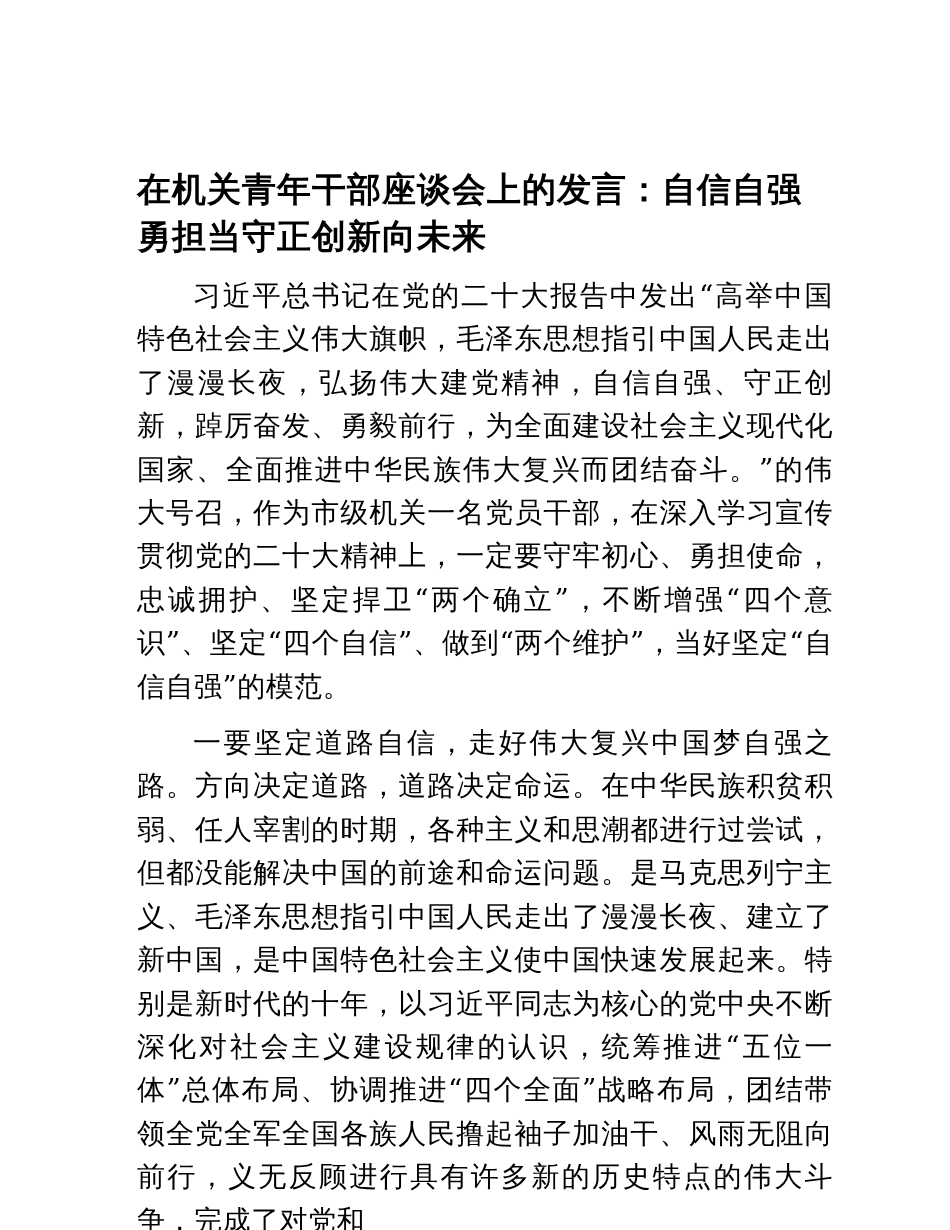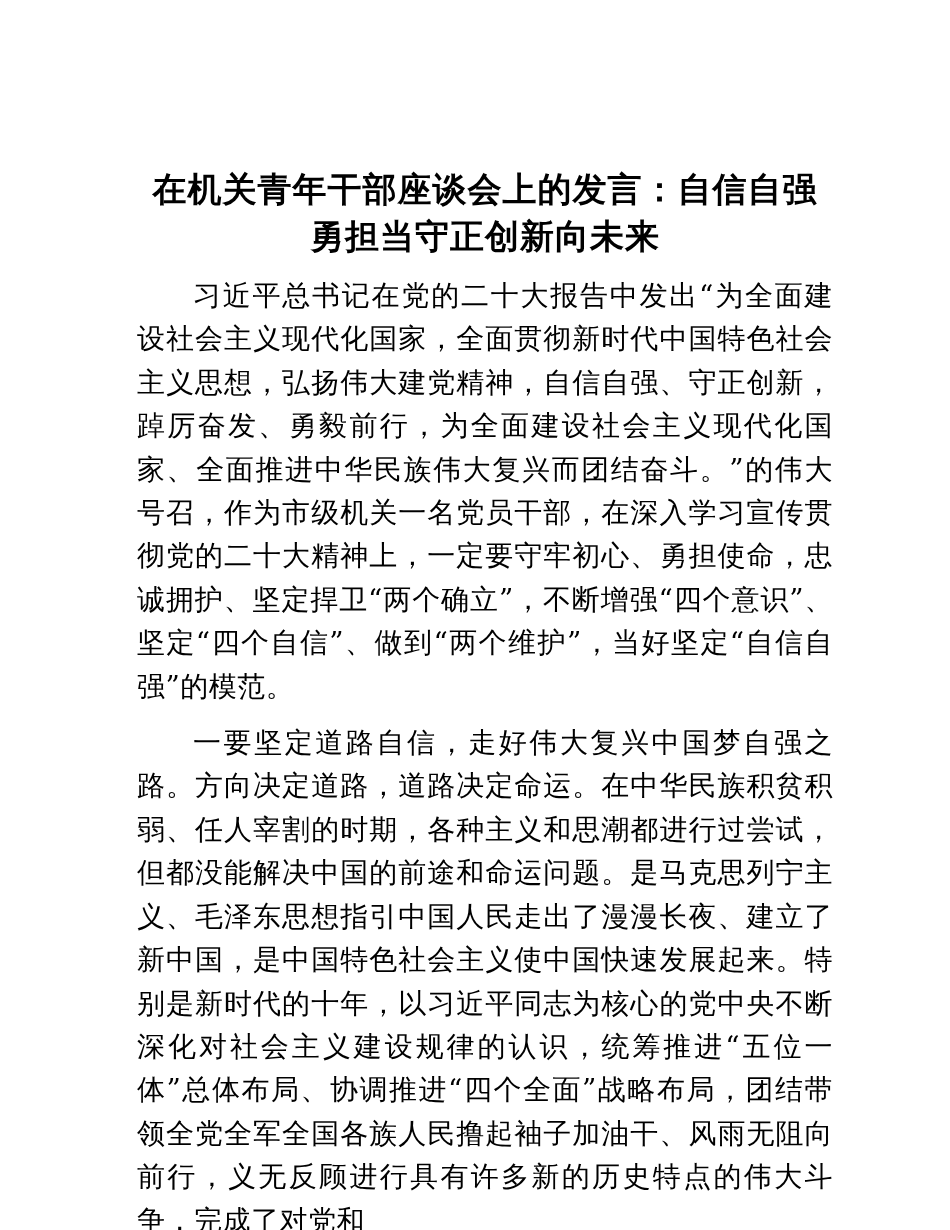--- a/index.html
+++ b/index.html
@@ -20,21 +20,20 @@
     width: 696px;
     margin-left: 137px;
     padding-top: 166px;
   }
   .doc-title {
     font-family: "Liberation Sans", "DejaVu Sans", sans-serif;
     font-weight: bold;
     font-size: 34px;
     line-height: 47px;
     color: #000000;
-    text-align: center;
     letter-spacing: 1px;
     margin: 0 0 14px 0;
   }
   .doc-body p {
     font-family: "DejaVu Serif", "Liberation Serif", serif;
     font-size: 28px;
     line-height: 43.4px;
     color: #000000;
     text-align: justify;
     text-indent: 2em;
@@ -42,17 +41,17 @@
     margin: 0 0 13px 0;
   }
 </style>
 </head>
 <body>
 
 <div class="page">
   <div class="content">
     <h1 class="doc-title">在机关青年干部座谈会上的发言：自信自强勇担当守正创新向未来</h1>
     <div class="doc-body">
-      <p>习近平总书记在党的二十大报告中发出“为全面建设社会主义现代化国家，全面贯彻新时代中国特色社会主义思想，弘扬伟大建党精神，自信自强、守正创新，踔厉奋发、勇毅前行，为全面建设社会主义现代化国家、全面推进中华民族伟大复兴而团结奋斗。”的伟大号召，作为市级机关一名党员干部，在深入学习宣传贯彻党的二十大精神上，一定要守牢初心、勇担使命，忠诚拥护、坚定捍卫“两个确立”，不断增强“四个意识”、坚定“四个自信”、做到“两个维护”，当好坚定“自信自强”的模范。</p>
+      <p>习近平总书记在党的二十大报告中发出“高举中国特色社会主义伟大旗帜，毛泽东思想指引中国人民走出了漫漫长夜，弘扬伟大建党精神，自信自强、守正创新，踔厉奋发、勇毅前行，为全面建设社会主义现代化国家、全面推进中华民族伟大复兴而团结奋斗。”的伟大号召，作为市级机关一名党员干部，在深入学习宣传贯彻党的二十大精神上，一定要守牢初心、勇担使命，忠诚拥护、坚定捍卫“两个确立”，不断增强“四个意识”、坚定“四个自信”、做到“两个维护”，当好坚定“自信自强”的模范。</p>
       <p>一要坚定道路自信，走好伟大复兴中国梦自强之路。方向决定道路，道路决定命运。在中华民族积贫积弱、任人宰割的时期，各种主义和思潮都进行过尝试，但都没能解决中国的前途和命运问题。是马克思列宁主义、毛泽东思想指引中国人民走出了漫漫长夜、建立了新中国，是中国特色社会主义使中国快速发展起来。特别是新时代的十年，以习近平同志为核心的党中央不断深化对社会主义建设规律的认识，统筹推进“五位一体”总体布局、协调推进“四个全面”战略布局，团结带领全党全军全国各族人民撸起袖子加油干、风雨无阻向前行，义无反顾进行具有许多新的历史特点的伟大斗争，完成了对党和</p>
     </div>
   </div>
 </div>
 
 </body></html>

